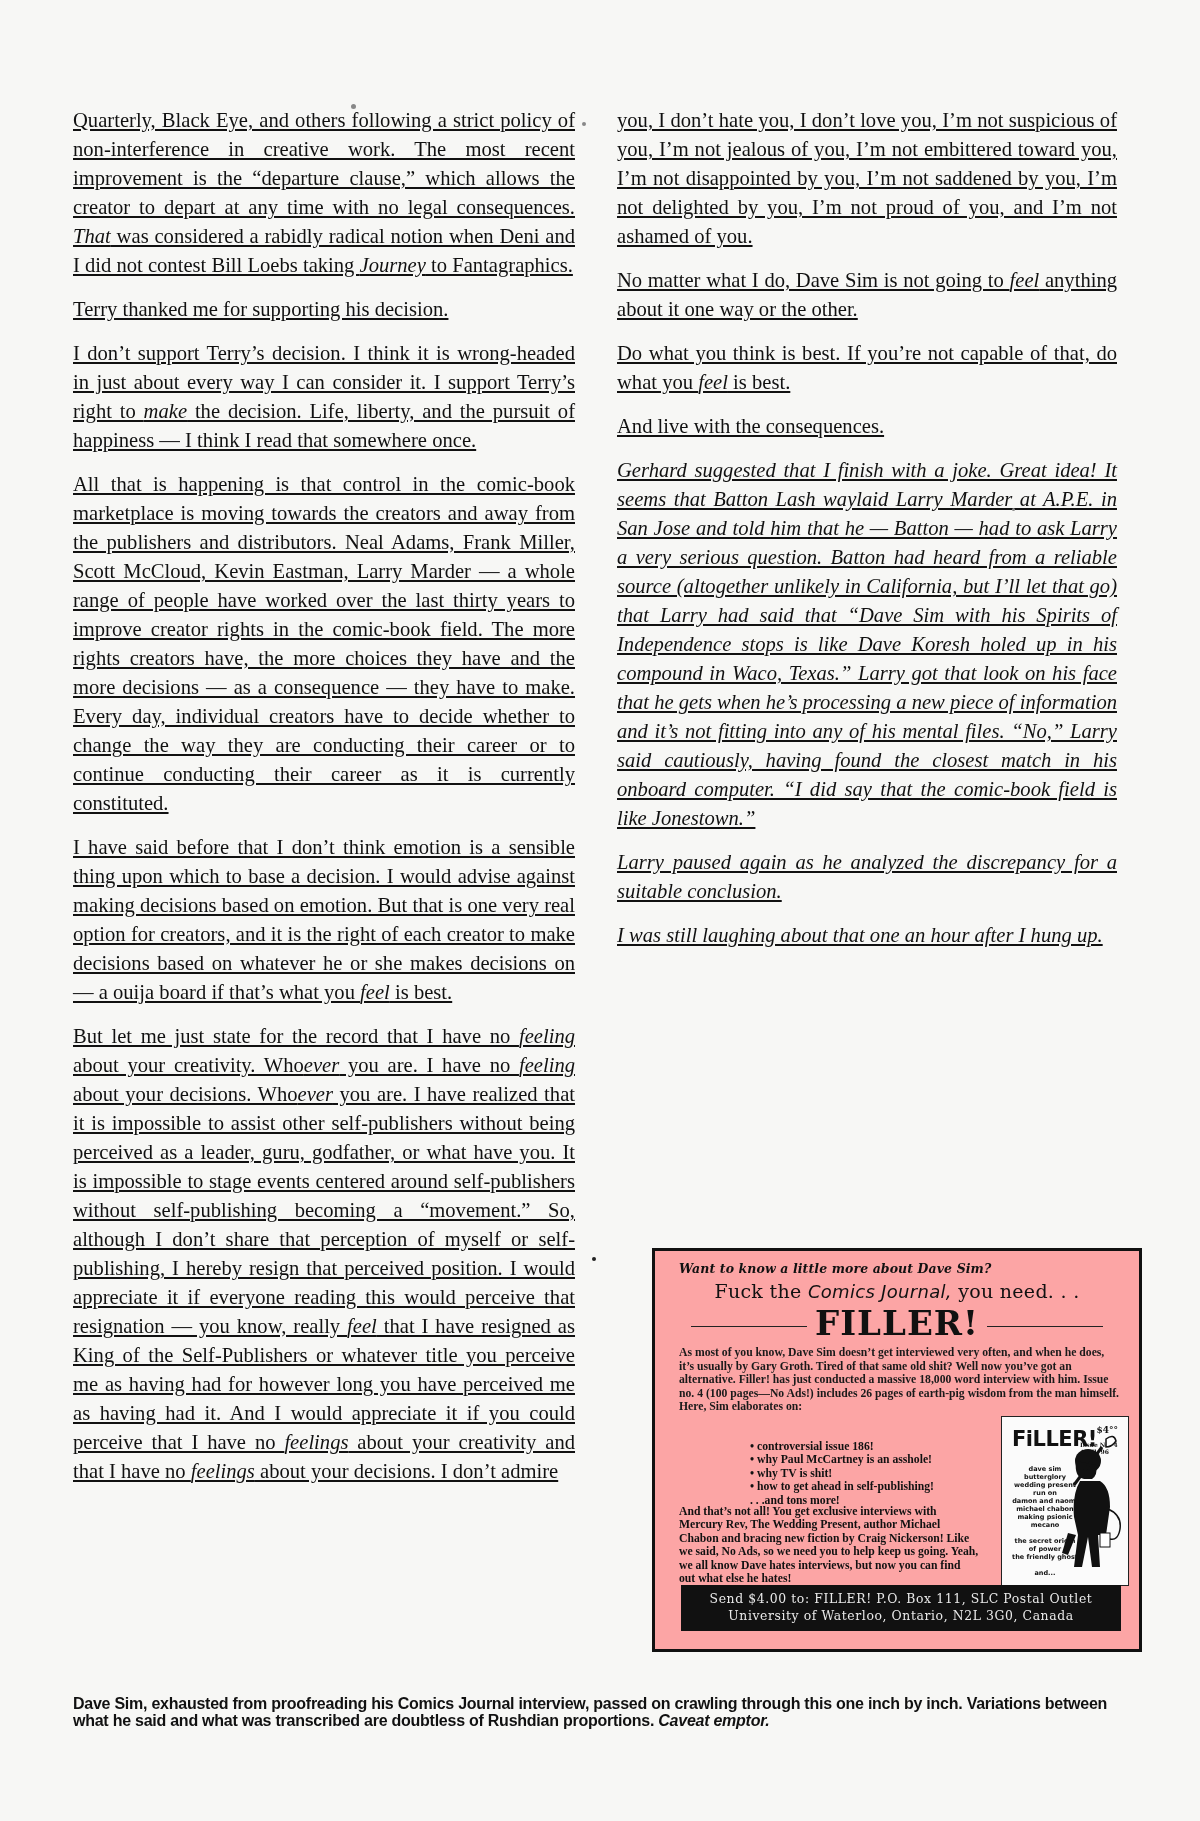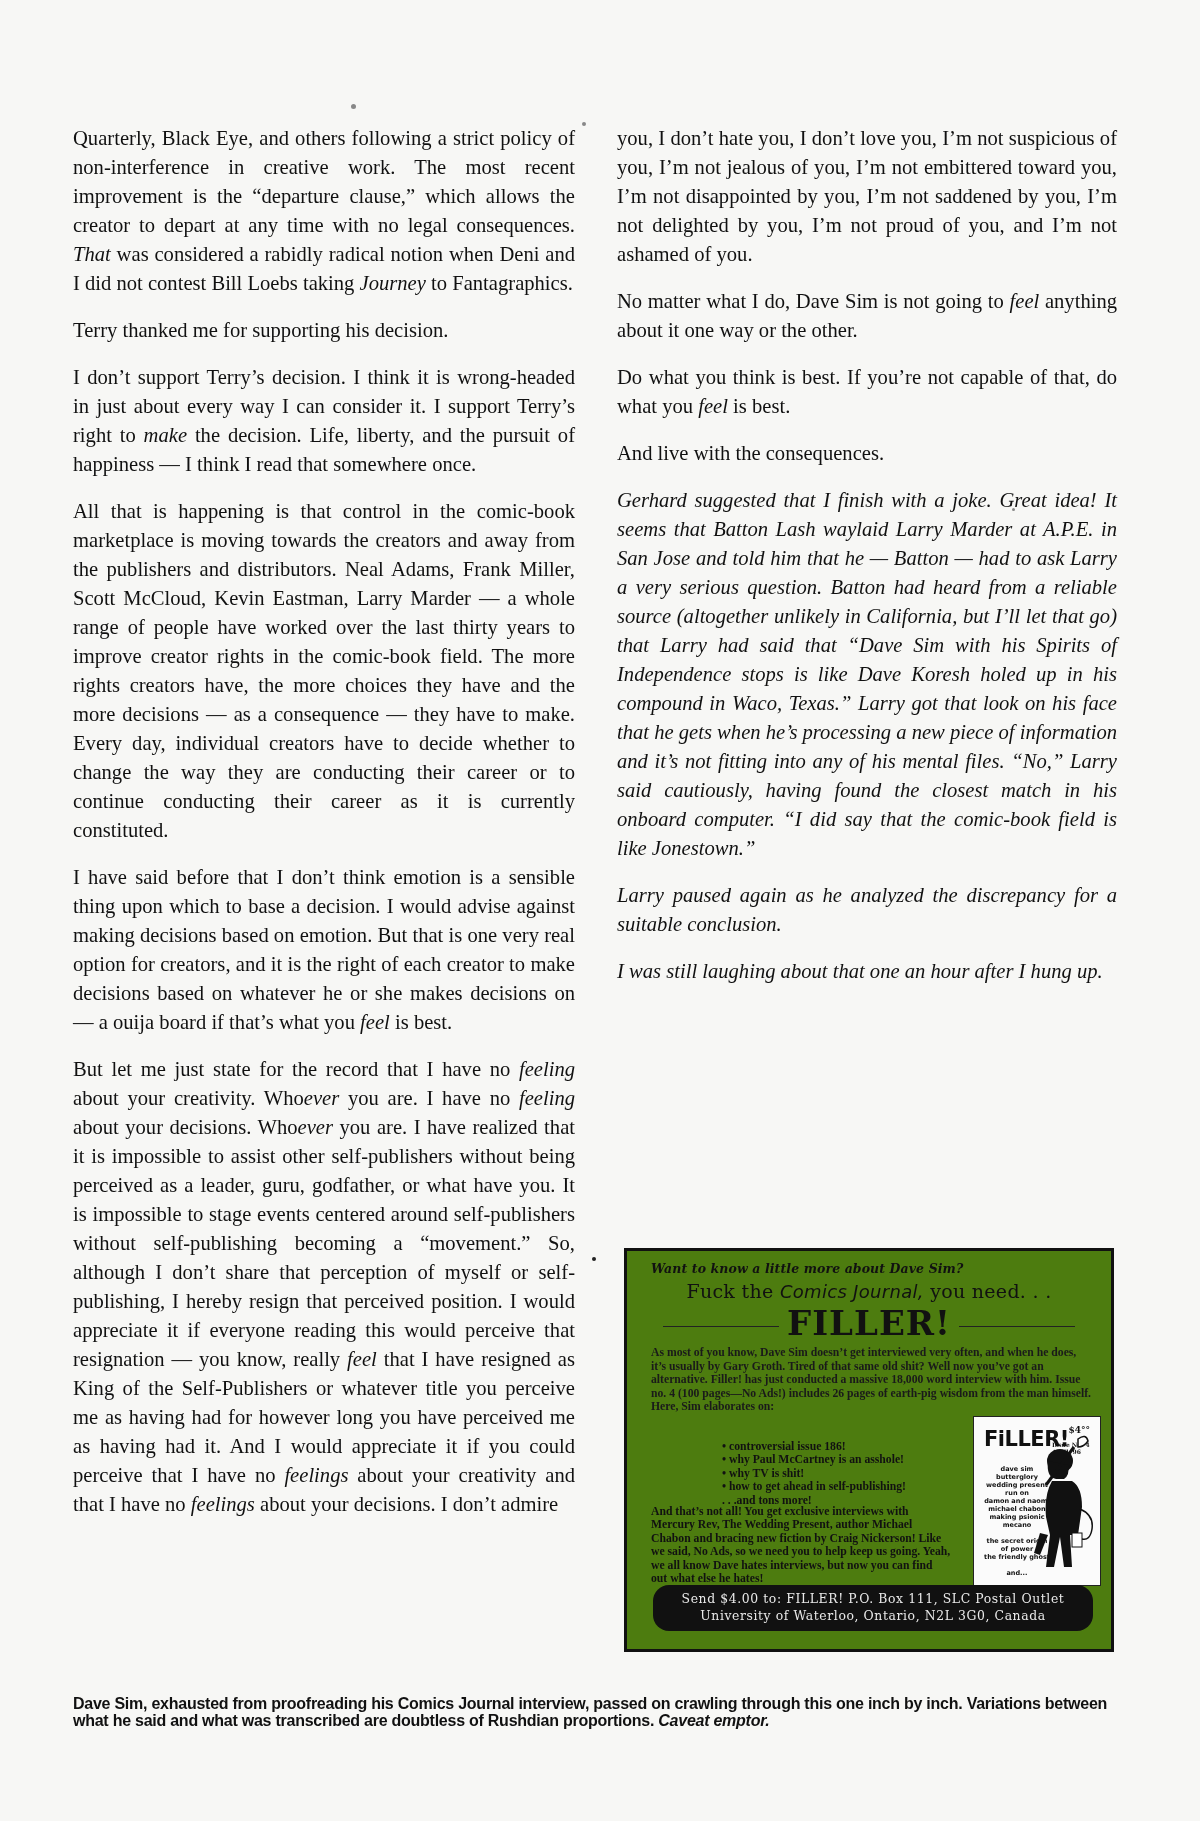--- a/index.html
+++ b/index.html
@@ -9,29 +9,29 @@
       font-family: "Liberation Serif", "DejaVu Serif", serif;
       color: #111;
     }
     .page { position: absolute; inset: 0; }
     .col {
       position: absolute; top: 106px; width: 502px;
       font-size: 20.6px; line-height: 29px; text-align: justify;
     }
     .col-left { left: 73px; }
     .col-right { left: 617px; width: 500px; }
-    .col p { margin: 18px 0 15px 0; }
+    .col p { margin: 0 0 15px 0; text-decoration: underline; }
     .col p.italic { font-style: italic; }
     em { font-style: italic; }
     .up { font-style: normal; }
 
     
     .ad {
-      position: absolute; left: 624px; top: 1248px; width: 490px; height: 404px;
-      border: 3px solid #111; box-sizing: border-box; background: #4d7c0f;
+      position: absolute; left: 652px; top: 1248px; width: 490px; height: 404px;
+      border: 3px solid #111; box-sizing: border-box; background: #fca5a5;
       font-family: "DejaVu Serif", "Liberation Serif", serif;
     }
     .ad-kicker {
       position: absolute; left: 24px; top: 10px;
       font-size: 12.5px; font-weight: bold; font-style: italic; letter-spacing: 0.1px;
     }
     .ad-headline {
       position: absolute; left: 0; right: 0; top: 29px; text-align: center;
       font-size: 19px; letter-spacing: 0.3px;
     }
@@ -73,21 +73,21 @@
     .cover-lines {
       position: absolute; left: 10px; top: 48px; font-size: 6.5px; line-height: 8px;
       font-weight: 900; font-family: "DejaVu Sans", sans-serif; width: 66px; text-align: center;
     }
     .cover-lines div { margin: 0; }
     .cover-lines .gap { height: 8px; }
     .ad-footer {
       position: absolute; left: 26px; right: 18px; bottom: 18px; height: 46px;
       background: #111; color: #e9e9e9; text-align: center;
       font-family: "DejaVu Serif", serif; font-size: 12.4px; line-height: 17px; padding-top: 5px;
-      box-sizing: border-box; letter-spacing: 0.6px; border-radius: 16px;
+      box-sizing: border-box; letter-spacing: 0.6px;
     }
     .caption {
       position: absolute; left: 73px; top: 1695px; width: 1060px;
       font-family: "Liberation Sans", sans-serif; font-size: 16px; line-height: 17px;
       letter-spacing: -0.25px;
       font-weight: bold;
     }
     .speck { position: absolute; background: #888; border-radius: 50%; }
   </style>
 </head>

